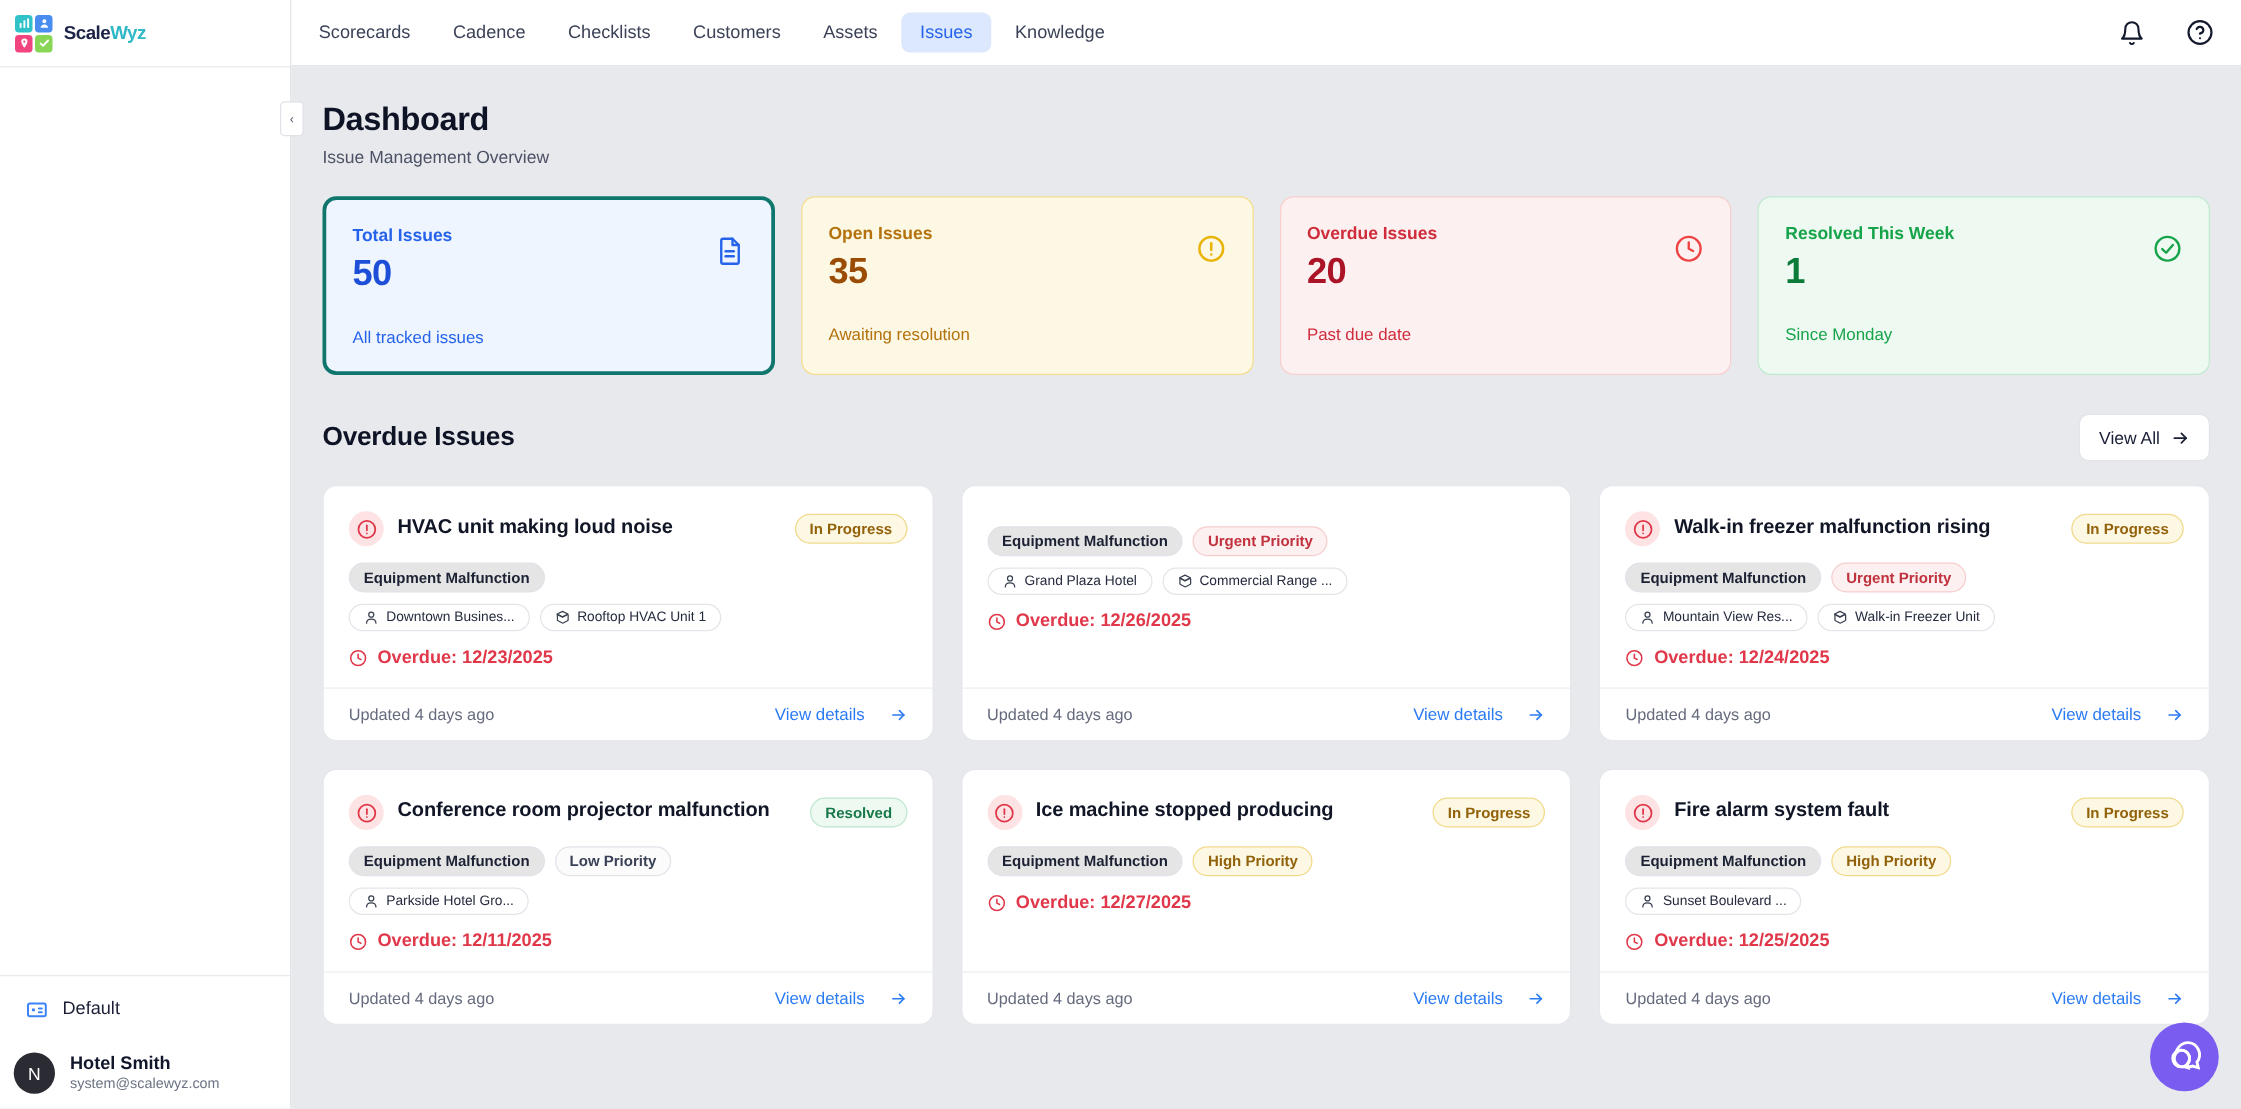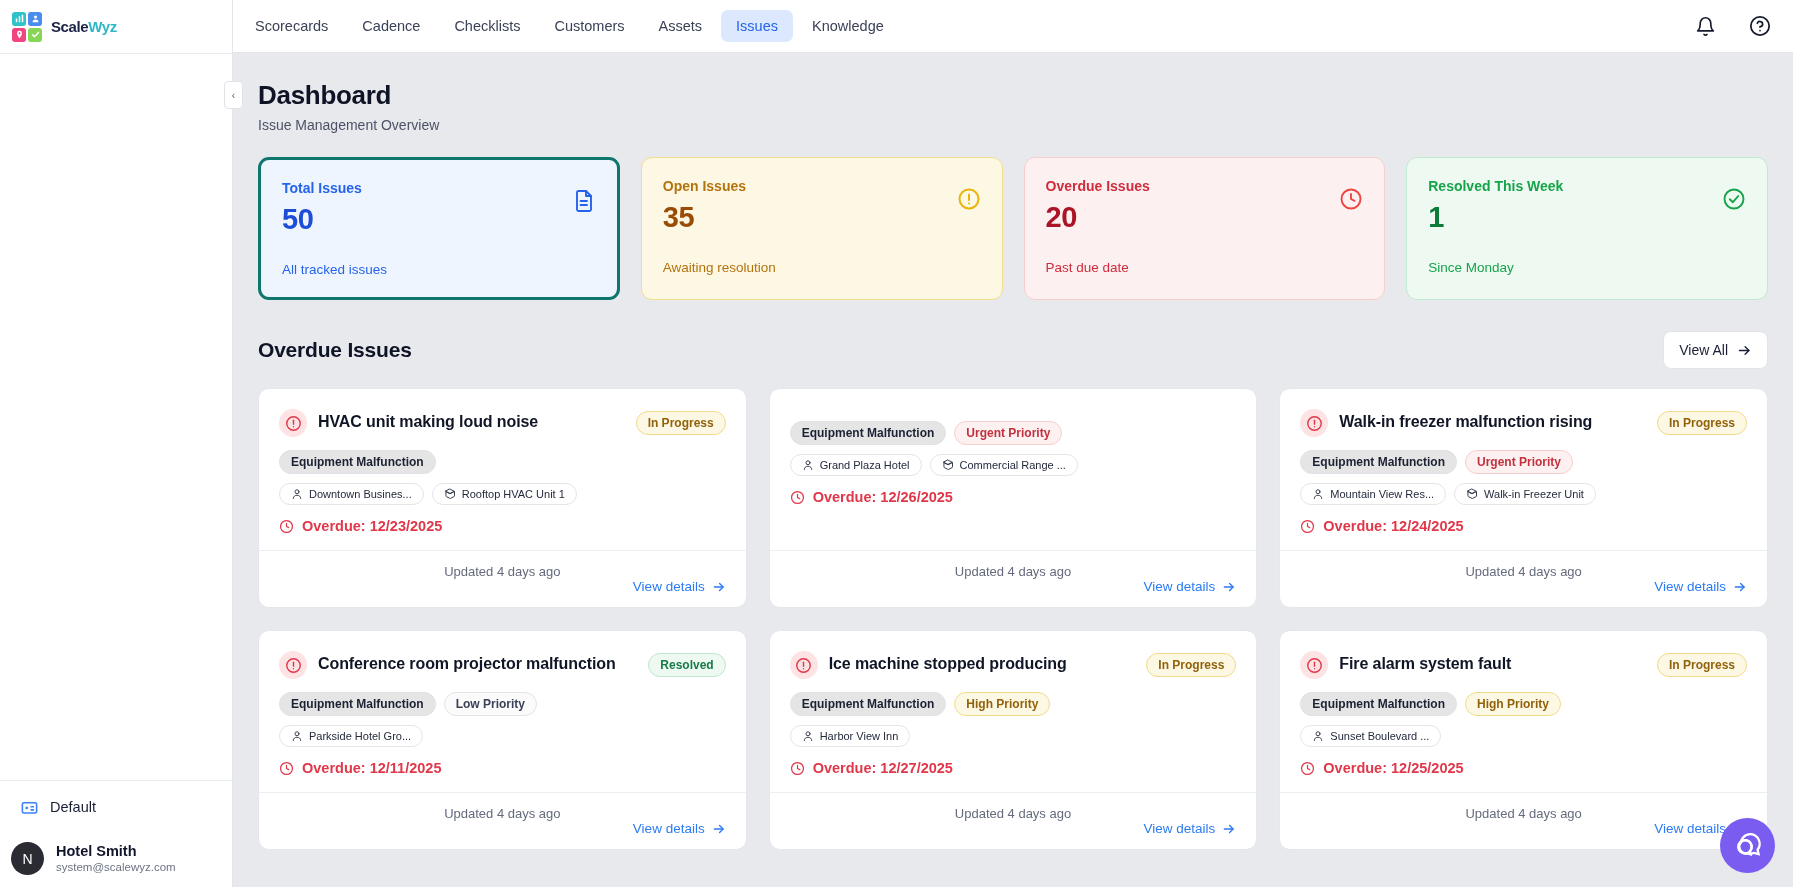--- a/index.html
+++ b/index.html
@@ -134,28 +134,27 @@
   .t-high   { background: #fdf8e4; border-color: #f1d98a; color: #92620a; }
   .t-low    { background: #fbfbfc; border-color: #e1e3e9; color: #3b4257; }
   .chip-row { display: flex; flex-wrap: wrap; gap: 8px; margin-top: 9px; }
   .chip {
     border: 1px solid #e3e5ea; border-radius: 999px; padding: 4px 11px; font-size: 11px;
     color: #252b3d; background: #fff; display: flex; align-items: center; gap: 6px;
     white-space: nowrap; font-weight: 500;
   }
   .overdue { display: flex; align-items: center; gap: 8px; margin-top: 13px; color: #e0384a; font-size: 14.5px; font-weight: 600; }
   .card-foot {
-    border-top: 1px solid #edeef2; padding: 13px 20px; display: flex; align-items: center;
+    border-top: 1px solid #edeef2; padding: 13px 20px; display: flex; 
     margin-top: auto;
-    flex-direction: column;
   }
   .upd { font-size: 13px; color: #656b7d; }
   .view-details {
     margin-left: auto; font-size: 13.5px; color: #2b7bf3; display: flex;
-    align-items: center; gap: 7px; cursor: pointer;
+    align-items: center; gap: 20px; cursor: pointer;
   }
 
   .chat-fab {
     position: absolute; right: 18px; bottom: 14px; width: 55px; height: 55px;
     border-radius: 50%; background: #7b5cf0; display: flex; align-items: center;
     justify-content: center; cursor: pointer; z-index: 30;
   }
   svg { display: block; }
 </style>
 </head>
@@ -548,31 +547,20 @@
                     <line x1="12" y1="16.5" x2="12" y2="16.5"></line>
                   </svg>
                 </span>
                 <span class="card-title">Ice machine stopped producing</span>
                 <span class="badge b-inprogress">In Progress</span>
               </div>
               <div class="tag-row">
                 <span class="tag ">Equipment Malfunction</span>
                 <span class="tag t-high">High Priority</span>
               </div>
-              <div class="chip-row">
-                <span class="chip">
-                  <span>
-                    <svg width="12" height="12" viewBox="0 0 24 24" fill="none" stroke="#39404f" stroke-width="2" stroke-linecap="round" stroke-linejoin="round">
-                      <circle cx="12" cy="7.5" r="4"></circle>
-                      <path d="M4.5 21c0-4.1 3.4-6.5 7.5-6.5s7.5 2.4 7.5 6.5"></path>
-                    </svg>
-                  </span>
-                  <span>Harbor View Inn</span>
-                </span>
-              </div>
               <div class="overdue">
                 <span>
                   <svg width="15" height="15" viewBox="0 0 24 24" fill="none" stroke="#e0384a" stroke-width="2" stroke-linecap="round" stroke-linejoin="round">
                     <circle cx="12" cy="12" r="9.5"></circle>
                     <polyline points="12 7 12 12 15.5 13.8"></polyline>
                   </svg>
                 </span>
                 <span>Overdue: 12/27/2025</span>
               </div>
             </div>

